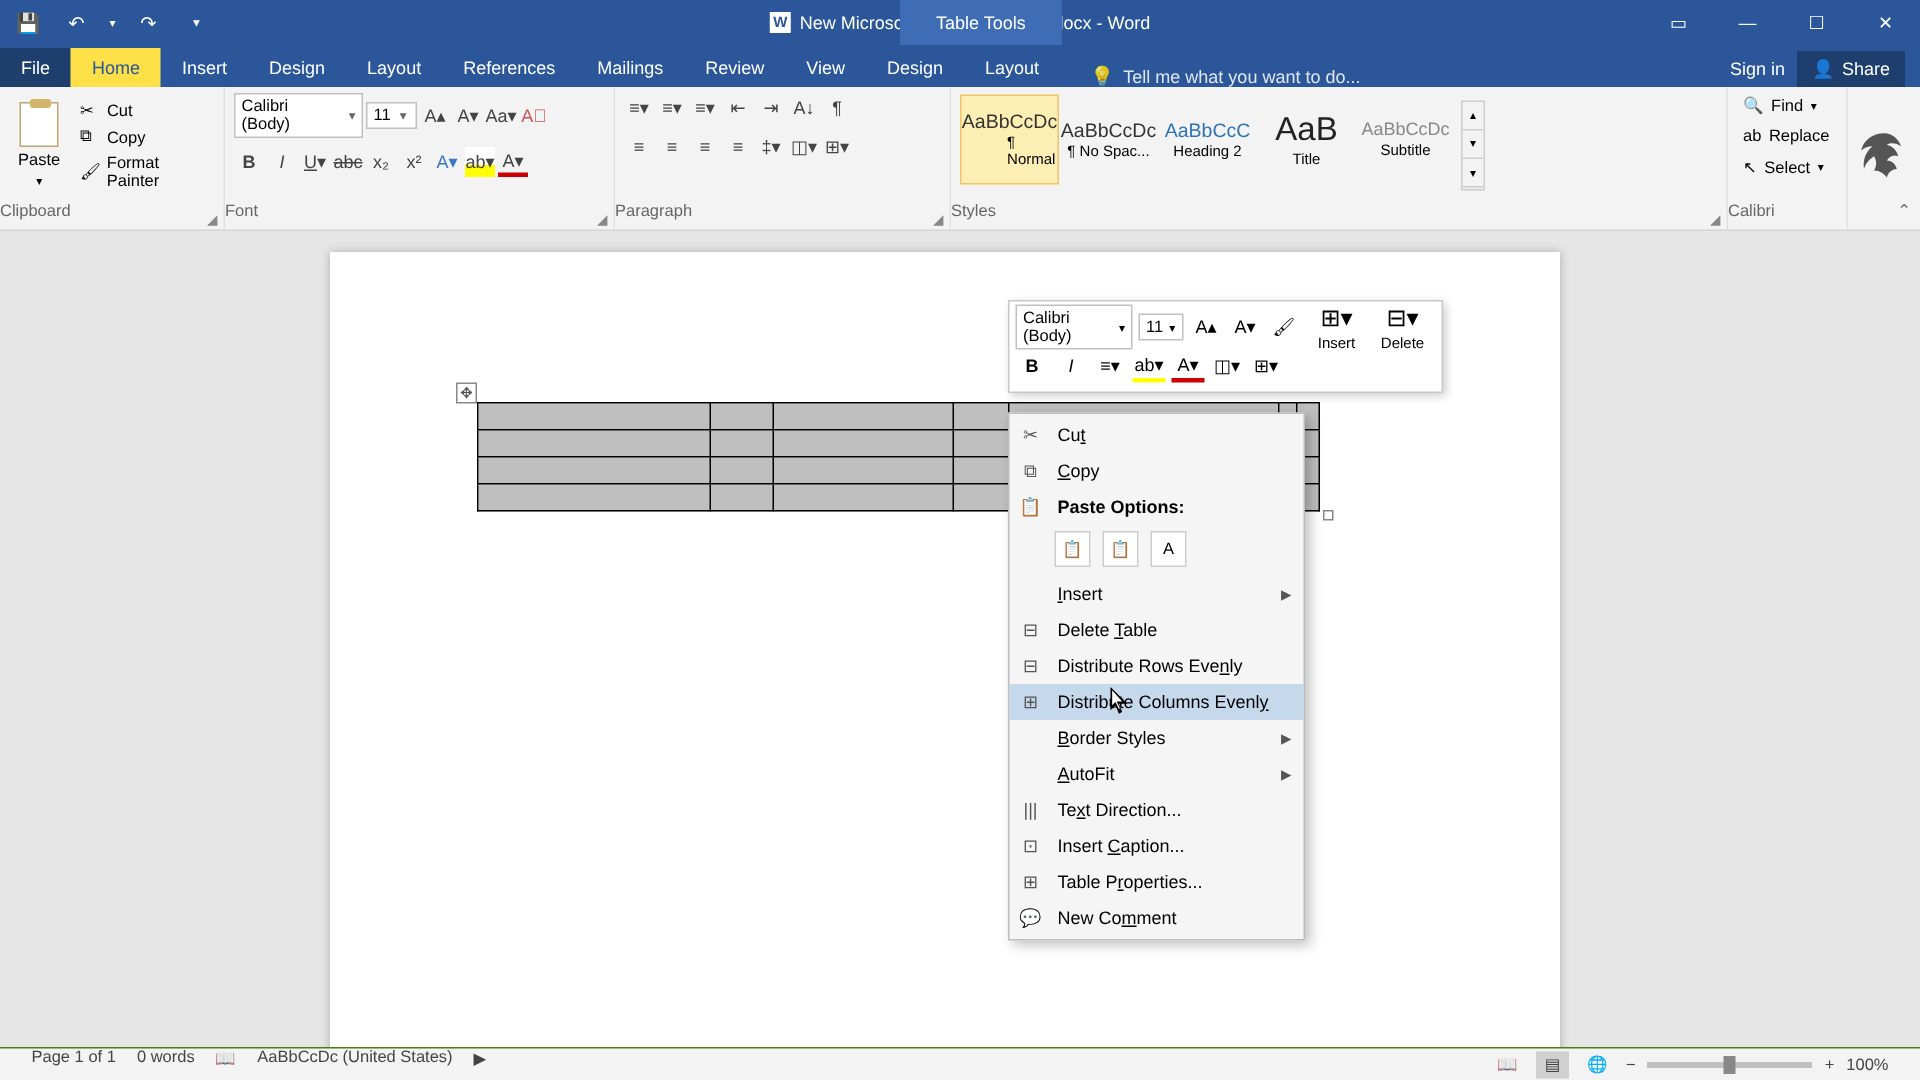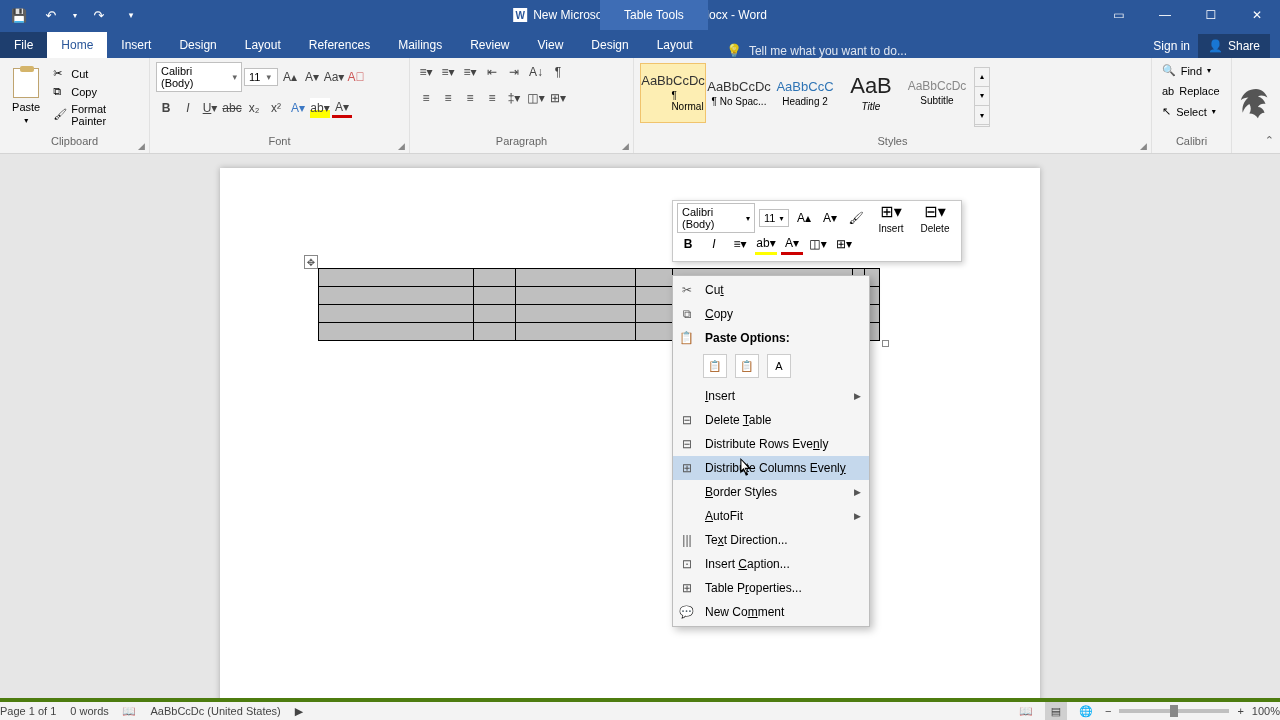--- a/index.html
+++ b/index.html
@@ -12,32 +12,32 @@
 .titlebar .title-center { position: absolute; left: 50%; transform: translateX(-50%); display: flex; align-items: center; gap: 6px; }
 .titlebar .title-center .wicon { width: 14px; height: 14px; background: #fff; color: #2b579a; display: flex; align-items: center; justify-content: center; font-weight: bold; font-size: 10px; }
 .titlebar .tool-context { position: absolute; left: 600px; top: 0; background: #3e6db5; height: 30px; display: flex; align-items: center; padding: 0 24px; font-size: 12px; }
 .titlebar .winbtns { margin-left: auto; display: flex; }
 .titlebar .winbtns .wb { width: 46px; height: 30px; display: flex; align-items: center; justify-content: center; font-size: 12px; }
 
 
 .ribbon-tabs { height: 28px; background: #2b579a; display: flex; align-items: flex-end; color: #fff; font-size: 12px; }
 .ribbon-tabs .tab { padding: 6px 14px; cursor: pointer; }
 .ribbon-tabs .tab.file { background: #1e3e6e; }
-.ribbon-tabs .tab.active { background: #ffffff; color: #2b579a; }
+.ribbon-tabs .tab.active { background: #fde047; color: #2b579a; }
 .ribbon-tabs .context-tabs { margin-left: 0; display: flex; }
 .ribbon-tabs .tell-me { flex: 1; display: flex; align-items: center; padding-left: 20px; gap: 6px; opacity: .85; }
 .ribbon-tabs .tell-me .bulb { font-size: 13px; }
 .ribbon-tabs .right { display: flex; align-items: center; gap: 8px; padding-right: 10px; }
 .ribbon-tabs .right .share { background: #1e3e6e; padding: 5px 10px; display: flex; align-items: center; gap: 5px; }
 
 
 .ribbon { height: 96px; background: #f3f3f3; border-bottom: 1px solid #d4d4d4; display: flex; }
 .group { border-right: 1px solid #e1e1e1; display: flex; flex-direction: column; }
 .group .controls { flex: 1; display: flex; align-items: center; padding: 4px 6px; gap: 4px; }
-.group .label { height: 18px; text-align: center; font-size: 11px; color: #666; position: relative; }
+.group .label { height: 18px; font-size: 11px; color: #666; position: relative; }
 .group .label .launcher { position: absolute; right: 4px; bottom: 2px; font-size: 9px; color: #888; }
 
 .btn { display: flex; align-items: center; justify-content: center; padding: 2px 4px; font-size: 12px; color: #444; }
 .vcol { display: flex; flex-direction: column; gap: 2px; }
 .hrow { display: flex; align-items: center; gap: 2px; }
 
 
 .paste-big { width: 42px; height: 68px; display: flex; flex-direction: column; align-items: center; justify-content: center; font-size: 11px; gap: 3px; }
 .paste-big .picon { width: 26px; height: 30px; background: #fff; border: 1px solid #bfa46f; position: relative; }
 .paste-big .picon::before { content: ""; position: absolute; top: -3px; left: 6px; width: 14px; height: 6px; background: #d4b46a; border-radius: 2px; }
@@ -93,21 +93,21 @@
 .ctx .item.hover { background: #c5d8ec; }
 .ctx .paste-opts { display: flex; gap: 8px; padding: 4px 0 6px 30px; }
 .ctx .paste-opts .po { width: 24px; height: 24px; border: 1px solid #ccc; background: #fff; display: flex; align-items: center; justify-content: center; font-size: 11px; }
 .ctx .u { text-decoration: underline; }
 
 
 .cursor { position: absolute; width: 14px; height: 20px; pointer-events: none; }
 .cursor svg { width: 14px; height: 20px; }
 
 
-.status { position: absolute; bottom: 0; left: 0; right: 0; height: 22px; background: #f3f3f3; border-top: 4px solid #4d7c0f; display: flex; align-items: center; font-size: 11px; color: #444; padding: 0 0; gap: 14px; }
+.status { position: absolute; bottom: 0; left: 0; right: 0; height: 22px; background: #f3f3f3; border-top: 1px solid #4d7c0f; display: flex; font-size: 11px; color: #444; padding: 0 21px; gap: 14px; }
 .status .right { margin-left: auto; display: flex; align-items: center; gap: 8px; }
 .status .vbtn { width: 22px; height: 18px; border: 1px solid transparent; display: flex; align-items: center; justify-content: center; font-size: 11px; }
 .status .vbtn.active { background: #d0d0d0; }
 .status .slider { width: 110px; height: 4px; background: #c0c0c0; position: relative; }
 .status .slider .thumb { position: absolute; left: 50%; top: -4px; width: 8px; height: 12px; background: #888; transform: translateX(-50%); }
 
 .collapse-ribbon { position: absolute; right: 6px; top: 134px; font-size: 11px; color: #666; }
 </style>
 </head>
 <body>
@@ -258,21 +258,21 @@
           <div class="style-item">
             <div class="preview ">AaBbCcDc</div>
             <div style="font-size: 10px;">¶ No Spac...</div>
           </div>
           <div class="style-item">
             <div class="preview h2">AaBbCcC</div>
             <div style="font-size: 10px;">Heading 2</div>
           </div>
           <div class="style-item">
             <div class="preview title">AaB</div>
-            <div style="font-size: 10px; font-style: italic;">Title</div>
+            <div style="font-size: 10px;">Title</div>
           </div>
           <div class="style-item">
             <div class="preview sub">AaBbCcDc</div>
             <div style="font-size: 10px;">Subtitle</div>
           </div>
         </div>
       <div class="styles-scroll">
         <div>▴</div>
         <div>▾</div>
         <div>▾</div>

